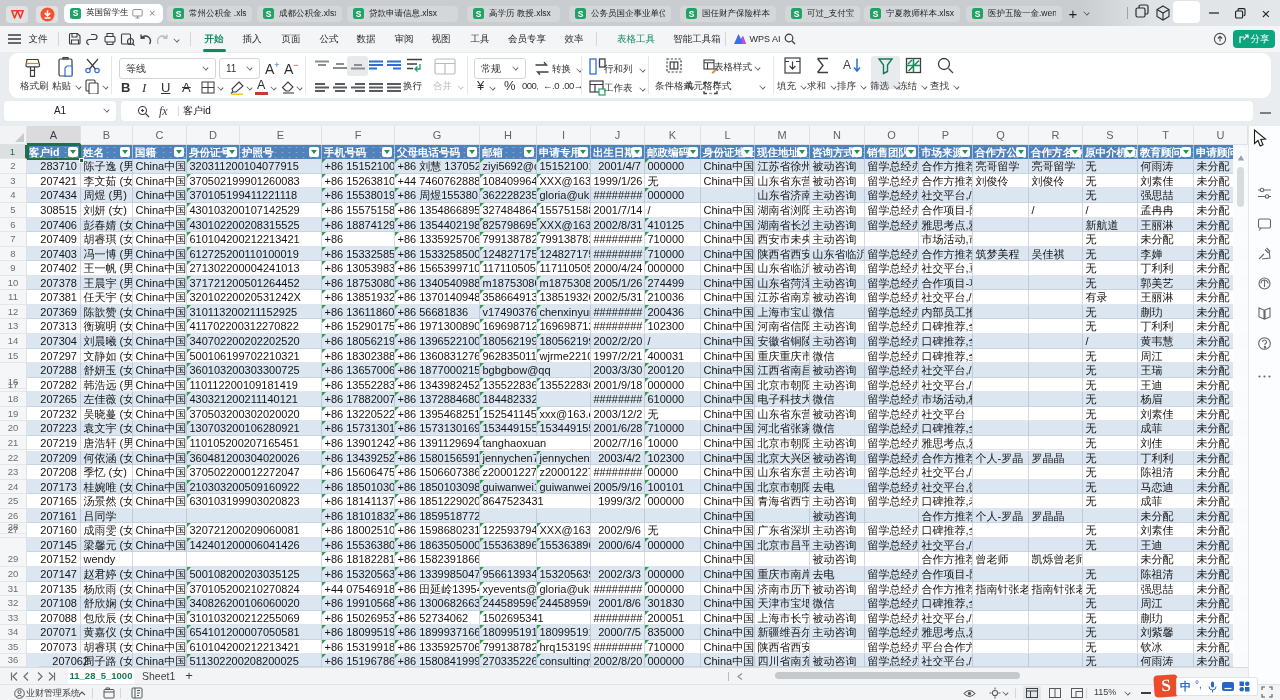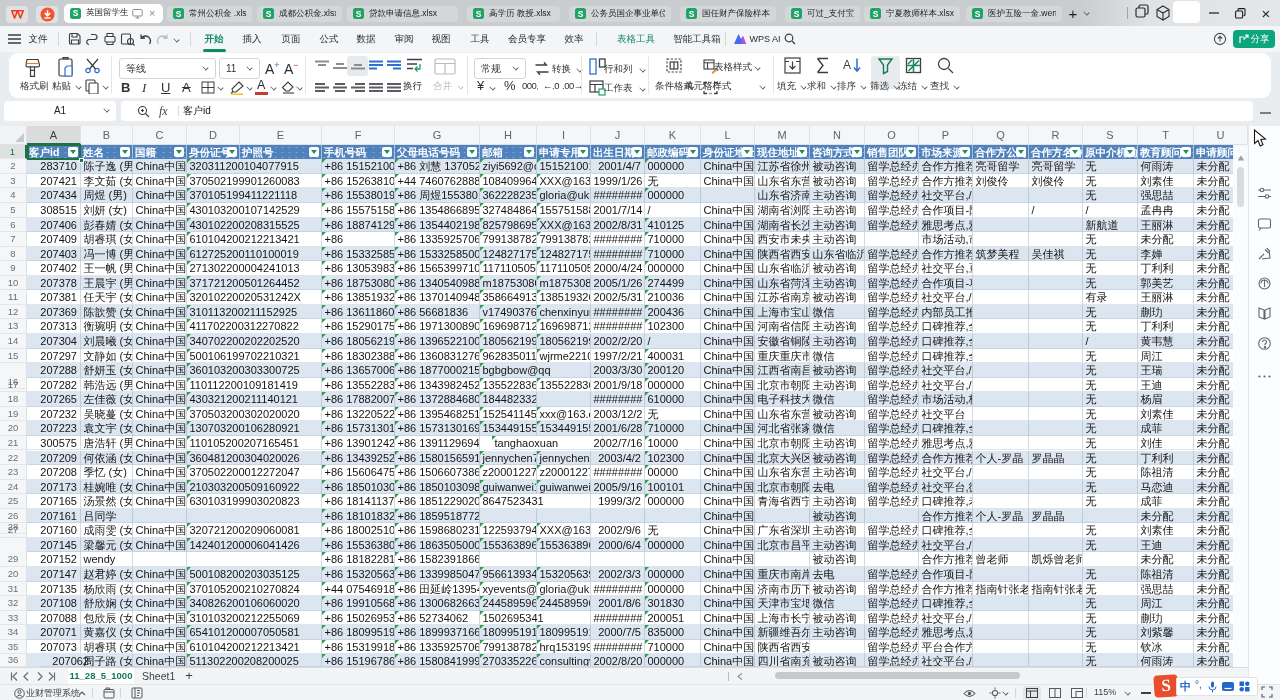--- a/index.html
+++ b/index.html
@@ -919,27 +919,27 @@
           <span class="c" style="left:783px;width:55px">微信</span>
           <span class="c" style="left:838px;width:54px">留学总经办</span>
           <span class="c" style="left:892px;width:54px">口碑推荐,全知</span>
           <span class="c" style="left:946px;width:56px"></span>
           <span class="c" style="left:1002px;width:54px"></span>
           <span class="c" style="left:1056px;width:55px">无</span>
           <span class="c" style="left:1111px;width:56px">成菲</span>
           <span class="c" style="left:1167px;width:54px">未分配</span>
         </div>
         <div class="r w" style="top:291.44px;height:14.56px">
-          <span class="c ra" style="left:0px;width:54px">300575</span>
+          <span class="c ra" style="left:0px;width:54px">207219</span>
           <span class="c" style="left:54px;width:52px">唐浩轩 (男)</span>
           <span class="c" style="left:106px;width:54px">China中国</span>
           <span class="c" style="left:160px;width:135px"><i></i>110105200207165451</span>
           <span class="c" style="left:295px;width:73px"><i></i>+86 13901242456</span>
           <span class="c" style="left:368px;width:85px"><i></i>+86 13911296941</span>
-          <span class="c" style="left:465px;width:111px"><i></i>tanghaoxuan</span>
+          <span class="c" style="left:453px;width:111px"><i></i>tanghaoxuan</span>
           <span class="c ra" style="left:564px;width:54px">2002/7/16</span>
           <span class="c" style="left:618px;width:56px"><i></i>10000</span>
           <span class="c" style="left:674px;width:54px">China中国</span>
           <span class="c" style="left:728px;width:55px">北京市朝阳区</span>
           <span class="c" style="left:783px;width:55px">主动咨询</span>
           <span class="c" style="left:838px;width:54px">留学总经办</span>
           <span class="c" style="left:892px;width:54px">雅思考点,雅思</span>
           <span class="c" style="left:946px;width:56px"></span>
           <span class="c" style="left:1002px;width:54px"></span>
           <span class="c" style="left:1056px;width:55px">无</span>

